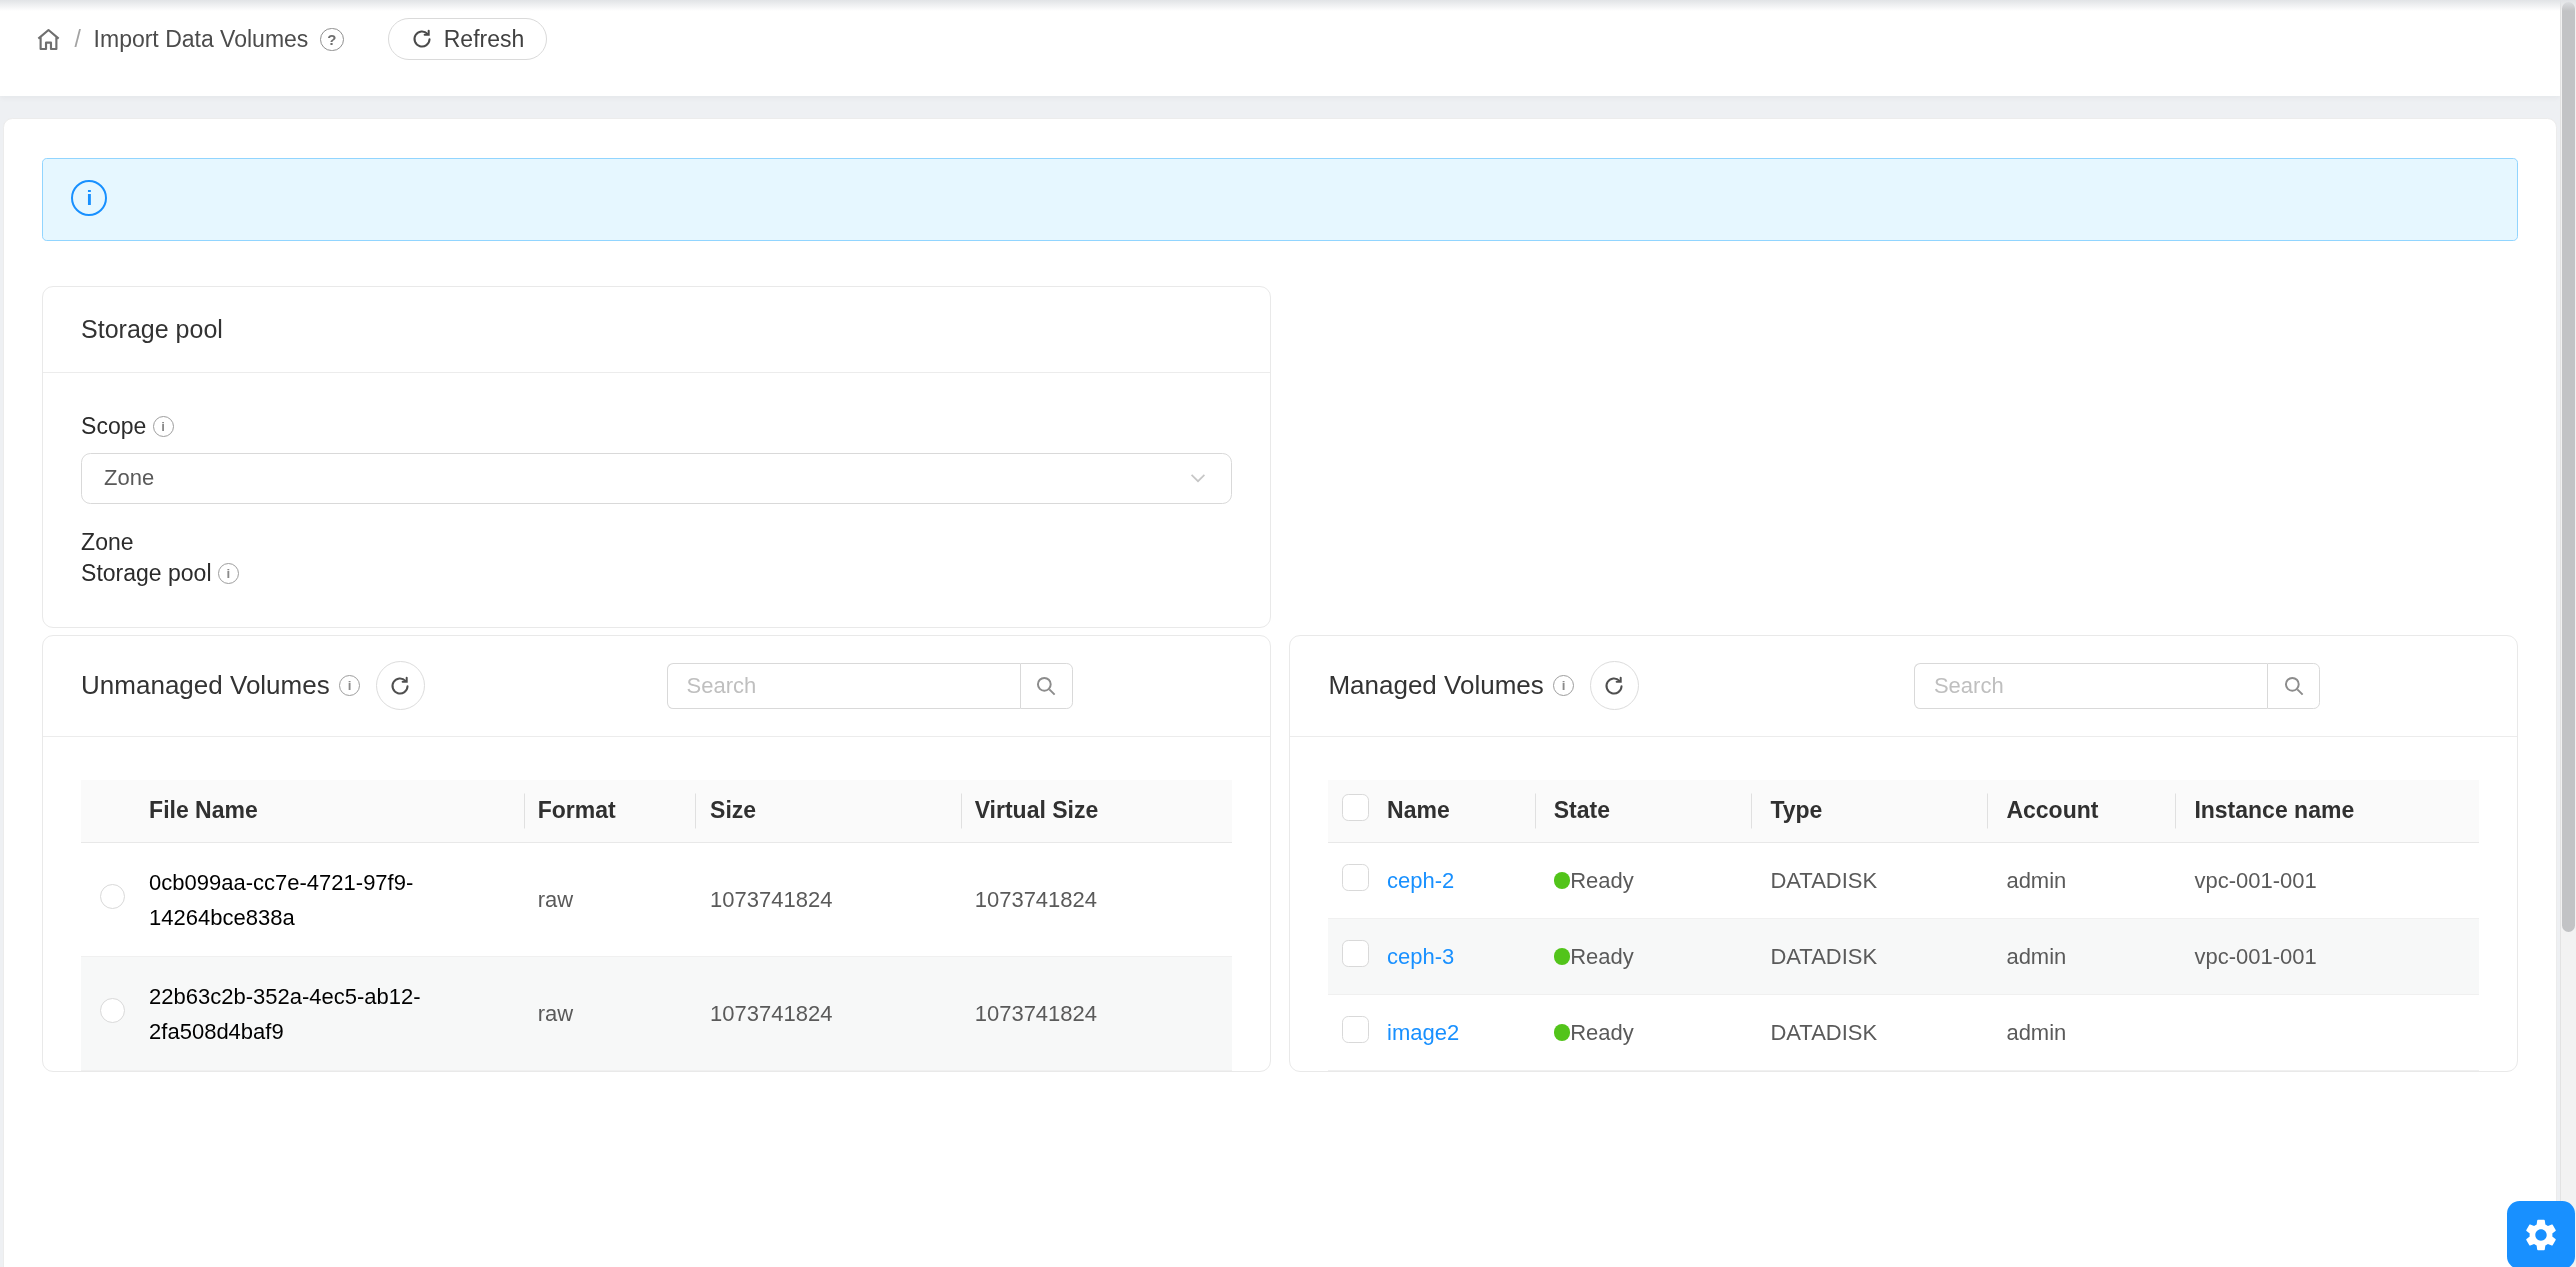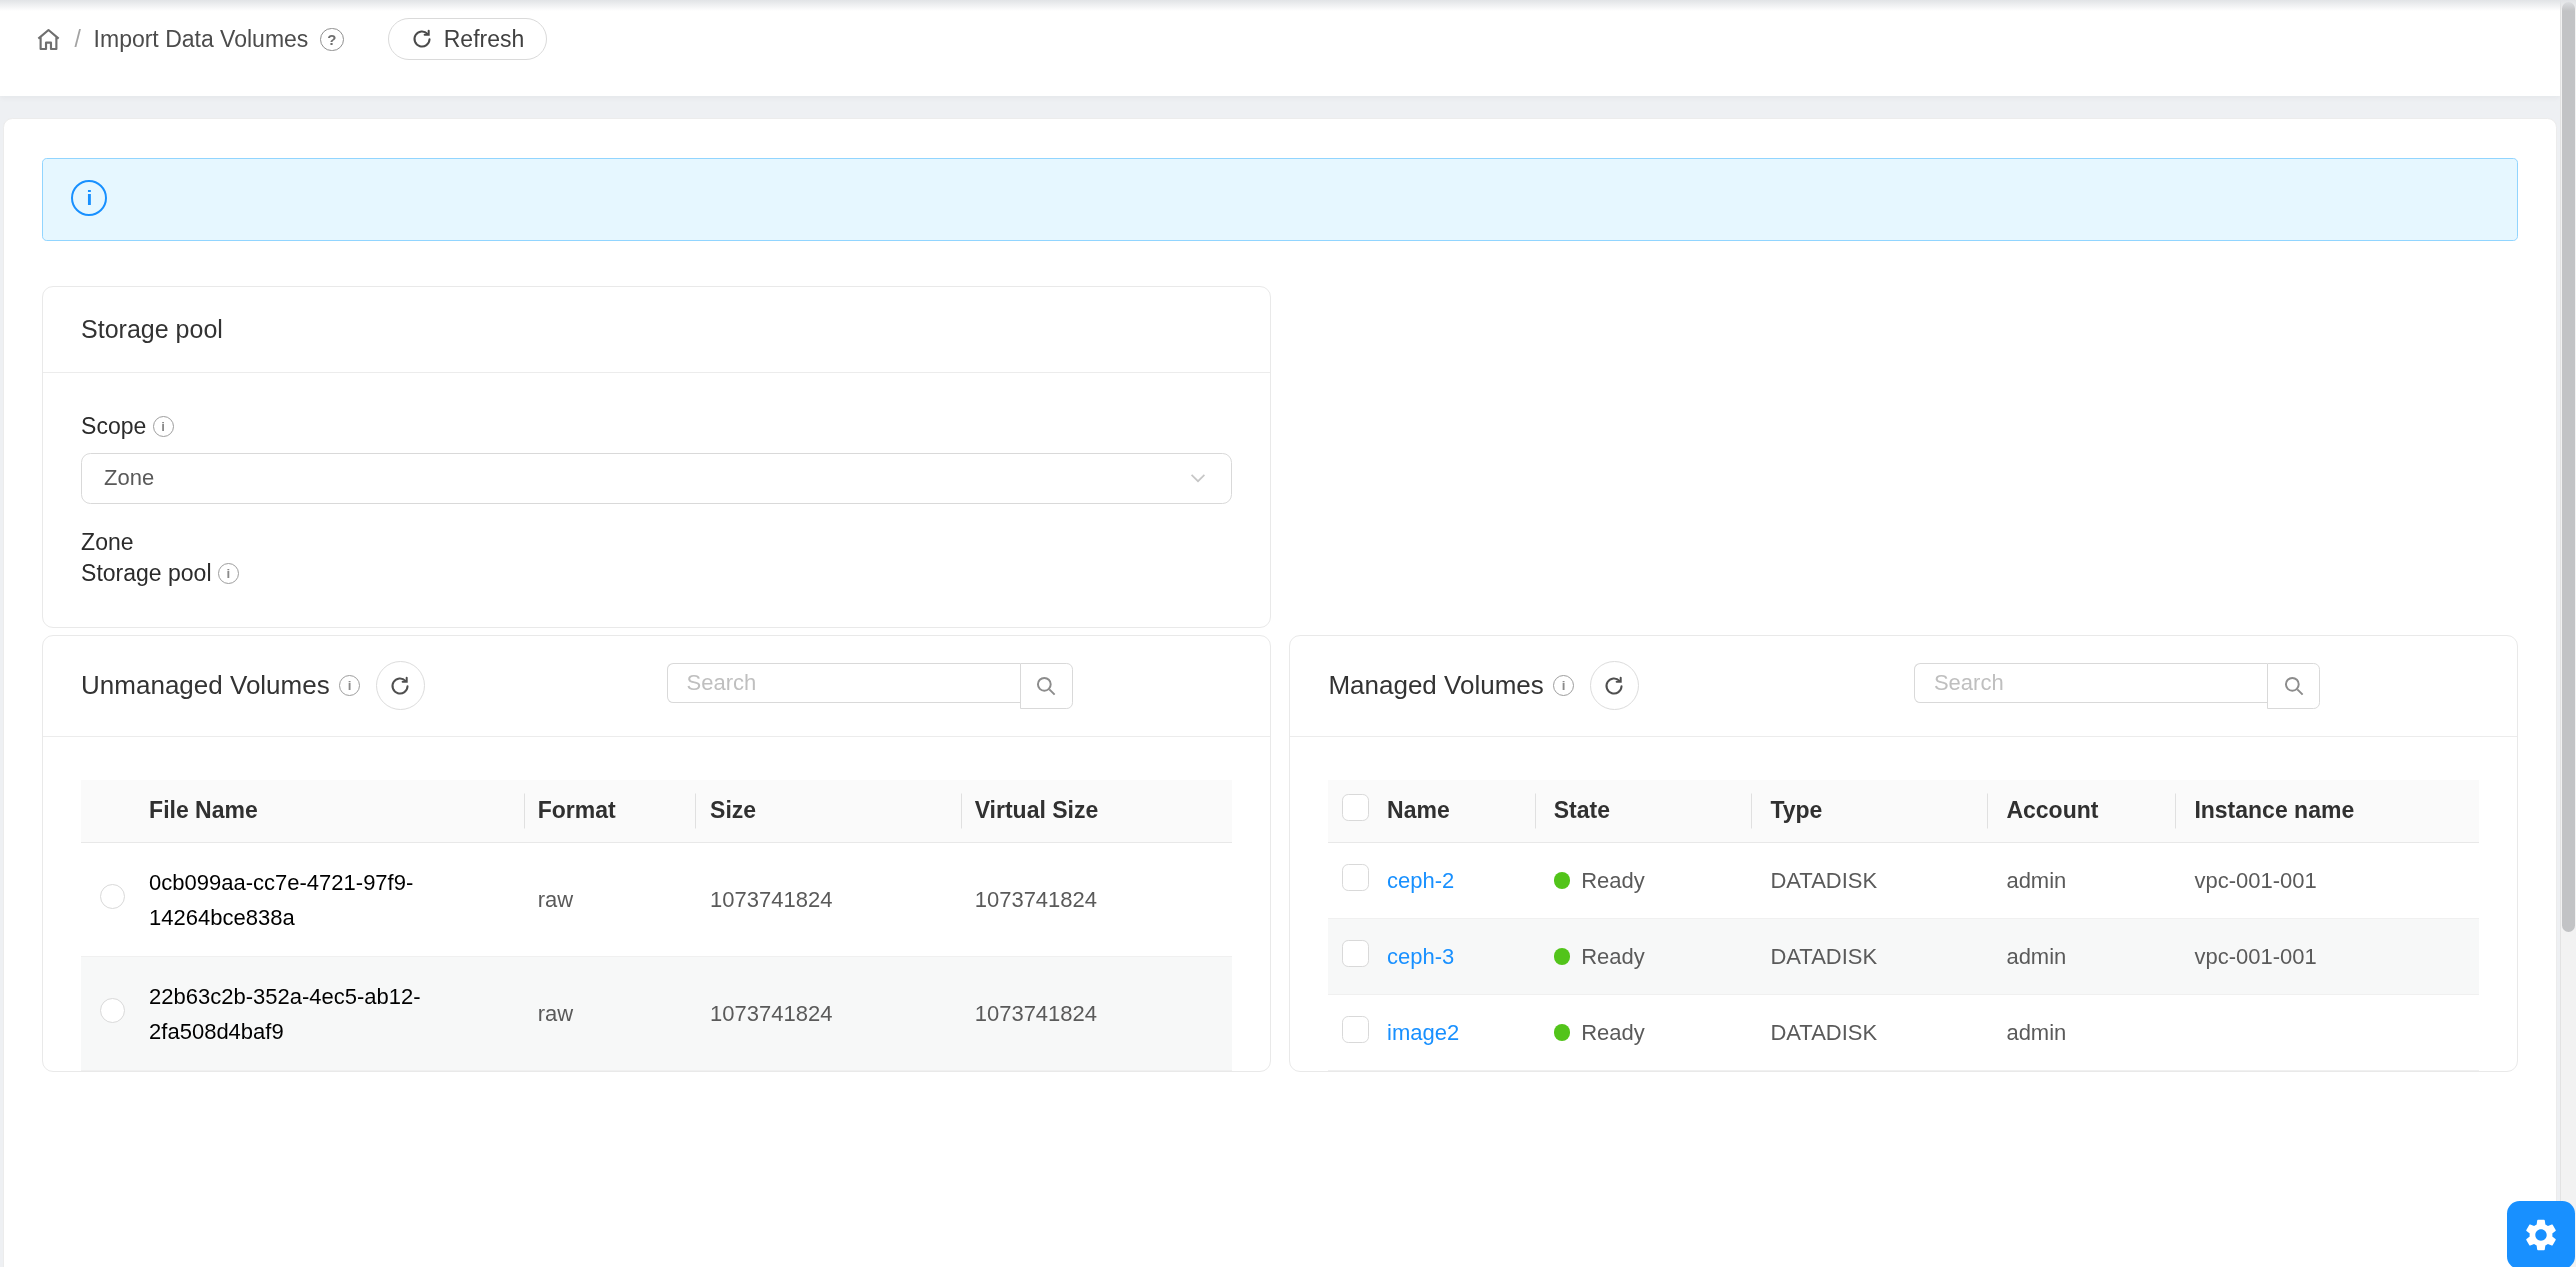--- a/index.html
+++ b/index.html
@@ -81,21 +81,21 @@
 
   
   .panel-head { height:101px; display:flex; align-items:center; padding:0 38px;
     border-bottom:1.6px solid #ececec; }
   .panel-title { font-size:26px; color:#333; }
   .circle-btn { width:49px; height:49px; border:1.6px solid #dcdcdc; border-radius:50%;
     background:#fff; display:inline-flex; align-items:center; justify-content:center;
     margin-left:15.7px; cursor:pointer; color:#4f4f4f; }
   .circle-btn .reload-ic { color:#4f4f4f; }
   .search-group { margin-left:auto; margin-right:159px; display:flex; height:46px; }
-  .search-input { width:353px; height:40px; border:1.6px solid #d9d9d9; border-right:none;
+  .search-input { width:353px; height:46px; border:1.6px solid #d9d9d9; border-right:none;
     border-radius:6.3px 0 0 6.3px; font-size:22px; color:#555; padding:0 19px;
     font-family:inherit; outline:none; }
   .search-input::placeholder { color:#bfbfbf; }
   .search-btn { width:53px; height:46px; border:1.6px solid #d9d9d9; border-radius:0 6.3px 6.3px 0;
     background:#fff; display:flex; align-items:center; justify-content:center; cursor:pointer; }
   .search-ic { width:23.6px; height:23.6px; color:#8c8c8c; display:inline-flex; }
 
   .panel-body { padding:43px 38px 0 38px; }
   table { border-collapse:collapse; width:100%; table-layout:fixed; }
   thead th { background:#fafafa; height:63px; text-align:left; font-size:23px; font-weight:bold;
@@ -105,21 +105,21 @@
   tbody td { font-size:22px; color:#5a5a5a; border-bottom:1.6px solid #f0f0f0; }
   tr.striped td { background:#f7f8f8; }
   .t-unmanaged tbody td { height:114px; }
   .t-managed tbody td { height:76px; }
   .cell-filename { max-width:330px; line-height:35px; word-wrap:break-word; color:#000000; }
   .radio { width:25px; height:25px; border:1.6px solid #d9d9d9; border-radius:50%; background:#fff;
     display:inline-block; cursor:pointer; }
   .checkbox { width:27px; height:27px; border:1.6px solid #d9d9d9; border-radius:6.3px; background:#fff;
     display:inline-block; cursor:pointer; }
   .name-link { color:#1890ff; cursor:pointer; text-decoration:none; }
-  .state-cell { display:flex; align-items:center; gap:11px; }
+  .state-cell { display:flex; align-items:center; }
   .dot { width:16.5px; height:16.5px; border-radius:50%; background:#52c41a; flex:0 0 auto; }
 
   
   .t-unmanaged .c-radio { padding-left:19px; }
   .t-unmanaged .c-file  { padding-left:19px; }
   .t-unmanaged .c-fmt   { padding-left:12.6px; }
   .t-unmanaged .c-size  { padding-left:14px; }
   .t-unmanaged .c-vsize { padding-left:12.6px; }
   .t-managed .c-check { padding-left:14px; }
   .t-managed .c-name  { padding-left:15.7px; }

